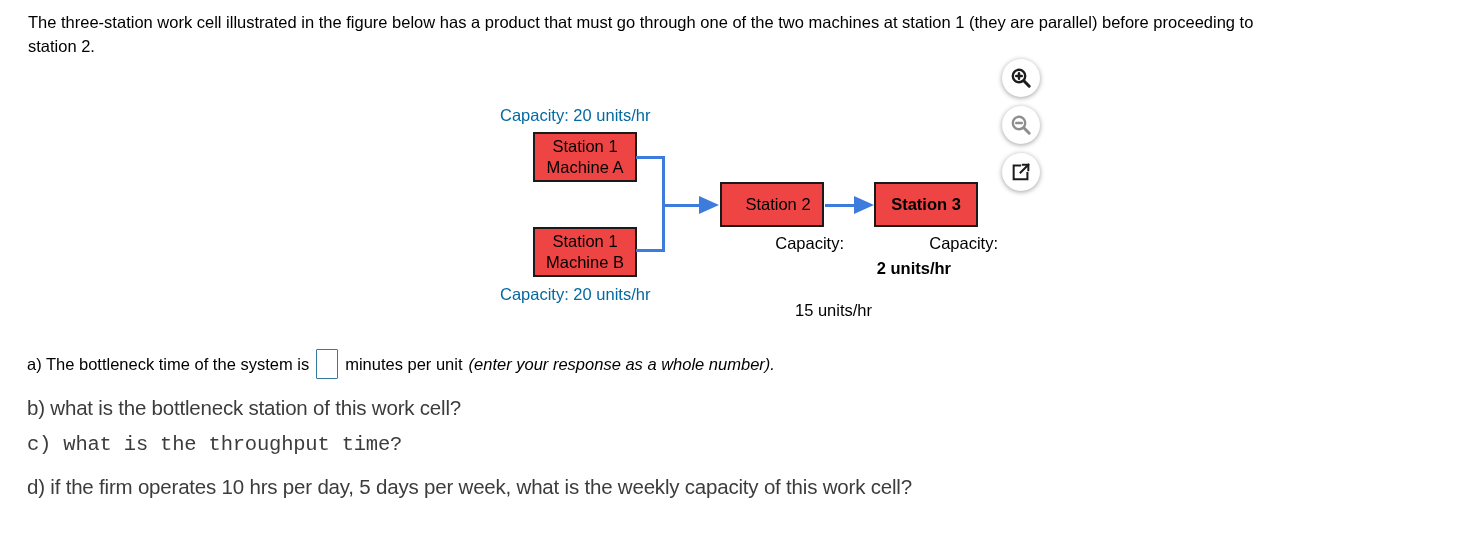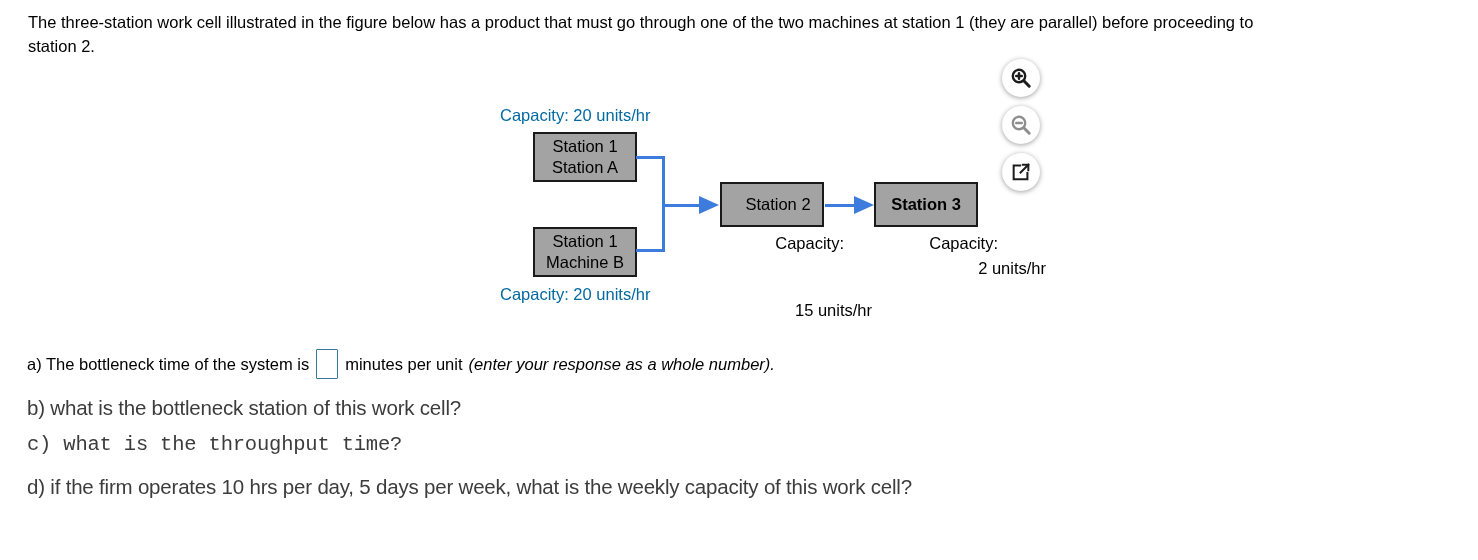--- a/index.html
+++ b/index.html
@@ -6,21 +6,21 @@
   .page{
     position:relative;width:1478px;height:560px;background:#ffffff;overflow:hidden;
     font-family:"Liberation Sans","DejaVu Sans",sans-serif;color:#000;
   }
   .abs{position:absolute;}
   
   .intro{left:28px;top:10px;font-size:16.5px;line-height:24px;color:#000;}
   
   .cap-label{font-size:16.5px;color:#0369a1;white-space:nowrap;}
   .node{
-    border:2px solid #1a1a1a;background:#a3a3a3;box-sizing:border-box;
+    border:2px solid #1a1a1a;background:#ef4444;box-sizing:border-box;
     display:flex;flex-direction:column;align-items:center;justify-content:center;
     font-size:16.5px;line-height:21px;text-align:center;
   }
   .under-label{font-size:16.5px;text-align:right;white-space:nowrap;}
   .line{background:#3d7cdc;}
   .arrowhead{
     width:0;height:0;border-top:9px solid transparent;border-bottom:9px solid transparent;
     border-left:20px solid #3d7cdc;
   }
   
@@ -49,21 +49,21 @@
     <div>The three-station work cell illustrated in the figure below has a product that must go through one of the two machines at station 1 (they are parallel) before proceeding to</div>
     <div>station 2.</div>
   </div>
 
   <div class="abs" style="left:0;top:0;width:1000px;height:320px;">
 
     <div class="abs cap-label" style="left:500px;top:106px;">Capacity: 20 units/hr</div>
 
     <div class="abs node" style="left:533px;top:132px;width:104px;height:50px;">
       <div>Station 1</div>
-      <div>Station A</div>
+      <div>Machine A</div>
     </div>
 
     <div class="abs node" style="left:533px;top:227px;width:104px;height:50px;">
       <div>Station 1</div>
       <div>Machine B</div>
     </div>
 
     <div class="abs cap-label" style="left:500px;top:285px;">Capacity: 20 units/hr</div>
 
     <div class="abs line" style="left:636px;top:156px;width:29px;height:3px;"></div>
@@ -77,21 +77,21 @@
     <div class="abs node" style="left:720px;top:182px;width:104px;height:45px;padding-left:12px;">
       <div>Station 2</div>
     </div>
     <div class="abs under-label" style="left:700px;top:234px;width:144px;">Capacity:</div>
     <div class="abs under-label" style="left:728px;top:259px;width:144px;margin-top:42px;">15 units/hr</div>
 
     <div class="abs node" style="left:874px;top:182px;width:104px;height:45px;font-weight:bold;">
       <div>Station 3</div>
     </div>
     <div class="abs under-label" style="left:854px;top:234px;width:144px;">Capacity:</div>
-    <div class="abs under-label" style="left:902px;top:259px;width:144px;">2 units/hr</div>
+    <div class="abs under-label" style="left:807px;top:259px;width:144px;font-weight:bold;">2 units/hr</div>
   </div>
 
   <button class="abs round-btn" style="left:1002px;top:59px;">
     <span>
       <svg width="24" height="24" viewBox="0 0 24 24" fill="none" stroke="#1c1c1c" stroke-width="2.4" stroke-linecap="round">
         <circle cx="10" cy="10" r="6.2"></circle>
         <line x1="14.8" y1="14.8" x2="20.2" y2="20.2" stroke-width="3"></line>
         <line x1="7.2" y1="10" x2="12.8" y2="10"></line>
         <line x1="10" y1="7.2" x2="10" y2="12.8"></line>
       </svg>

